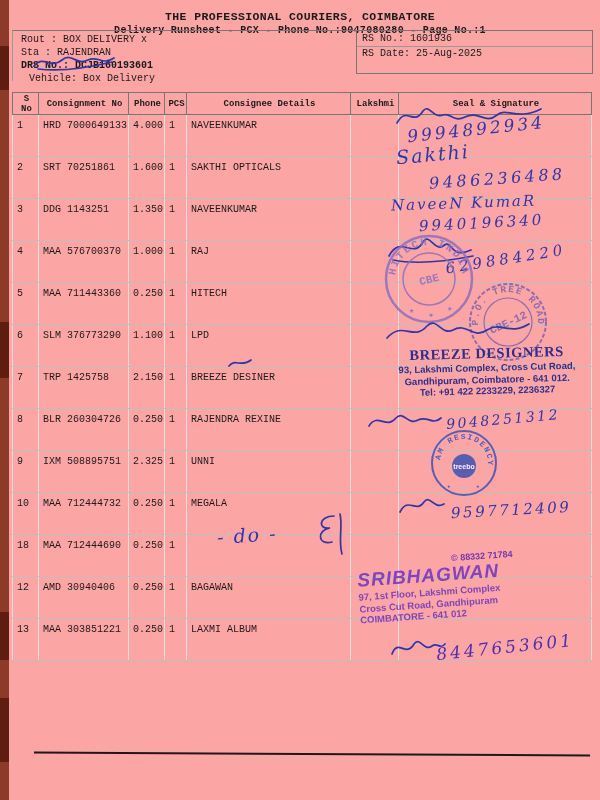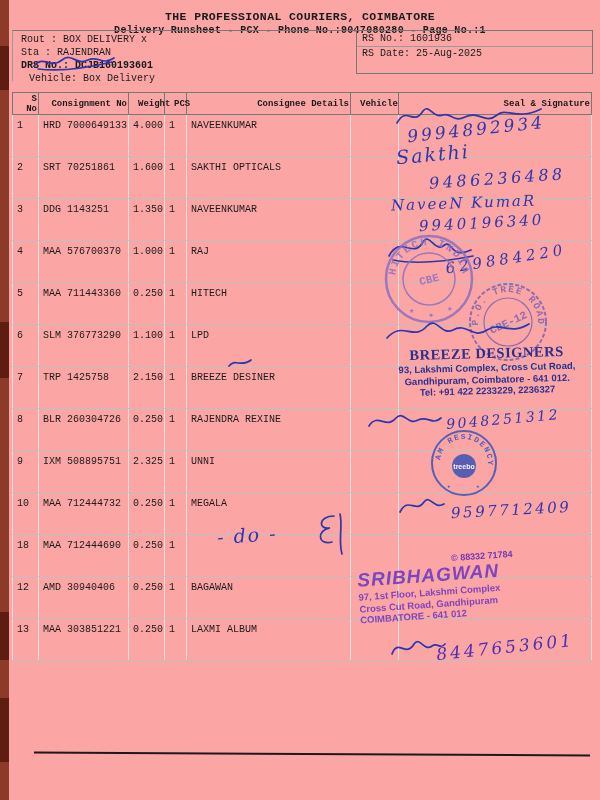--- a/index.html
+++ b/index.html
@@ -30,21 +30,21 @@
   .m-veh  { position:absolute; top:42px; left:16px; }
   .rs-box { position:absolute; top:-1px; left:343px; width:237px; height:44px; border:1px solid #777; }
   .rs-no   { position:absolute; top:2px;  left:5px; }
   .rs-date { position:absolute; top:17px; left:5px; }
   .rs-div  { position:absolute; top:15px; left:0; width:100%; border-top:1px solid #999; }
 
   
   table.runsheet { position:absolute; top:92px; left:12px; width:580px;
                    border-collapse:collapse; table-layout:fixed; }
   table.runsheet th { border:1px solid #777; font-size:9px; font-weight:bold;
-                      text-align:right; height:17px; padding:1px 1px 0 9px; }
+                      text-align:center; height:17px; padding:1px 1px 0 3px; }
   table.runsheet td { border-left:1px solid #e0e0e0; border-right:1px solid #e0e0e0;
                       border-bottom:1px solid #bfbfbf; height:42px; vertical-align:top;
                       font-size:10px; padding:5px 1px 0 4px; white-space:nowrap; overflow:hidden; }
 
   
   .hw { position:absolute; font-family:"DejaVu Serif", serif; font-style:italic;
         color:#2e36ad; white-space:nowrap; }
   .hw-r1-phone  { top:119px; left:407px; font-size:17px; letter-spacing:3px;   transform:rotate(-6deg); }
   .hw-r2-name   { top:143px; left:396px; font-size:19px; letter-spacing:2px;   transform:rotate(-5deg); }
   .hw-r2-phone  { top:169px; left:429px; font-size:16px; letter-spacing:3.5px; transform:rotate(-4deg); }
@@ -122,24 +122,24 @@
         <col style="width:36px">
         <col style="width:22px">
       <col style="width:164px">
         <col style="width:48px">
         <col>
     </colgroup>
     <thead>
       <tr>
         <th>S No</th>
         <th>Consignment No</th>
-        <th>Weight</th>
+        <th>Phone</th>
         <th>PCS</th>
         <th>Consignee Details</th>
-        <th>Vehicle</th>
+        <th>Lakshmi</th>
         <th>Seal &amp; Signature</th>
       </tr>
     </thead>
     <tbody>
       <tr>
           <td>1</td>
           <td>HRD 7000649133</td>
           <td>4.000</td>
           <td>1</td>
           <td>NAVEENKUMAR</td>

